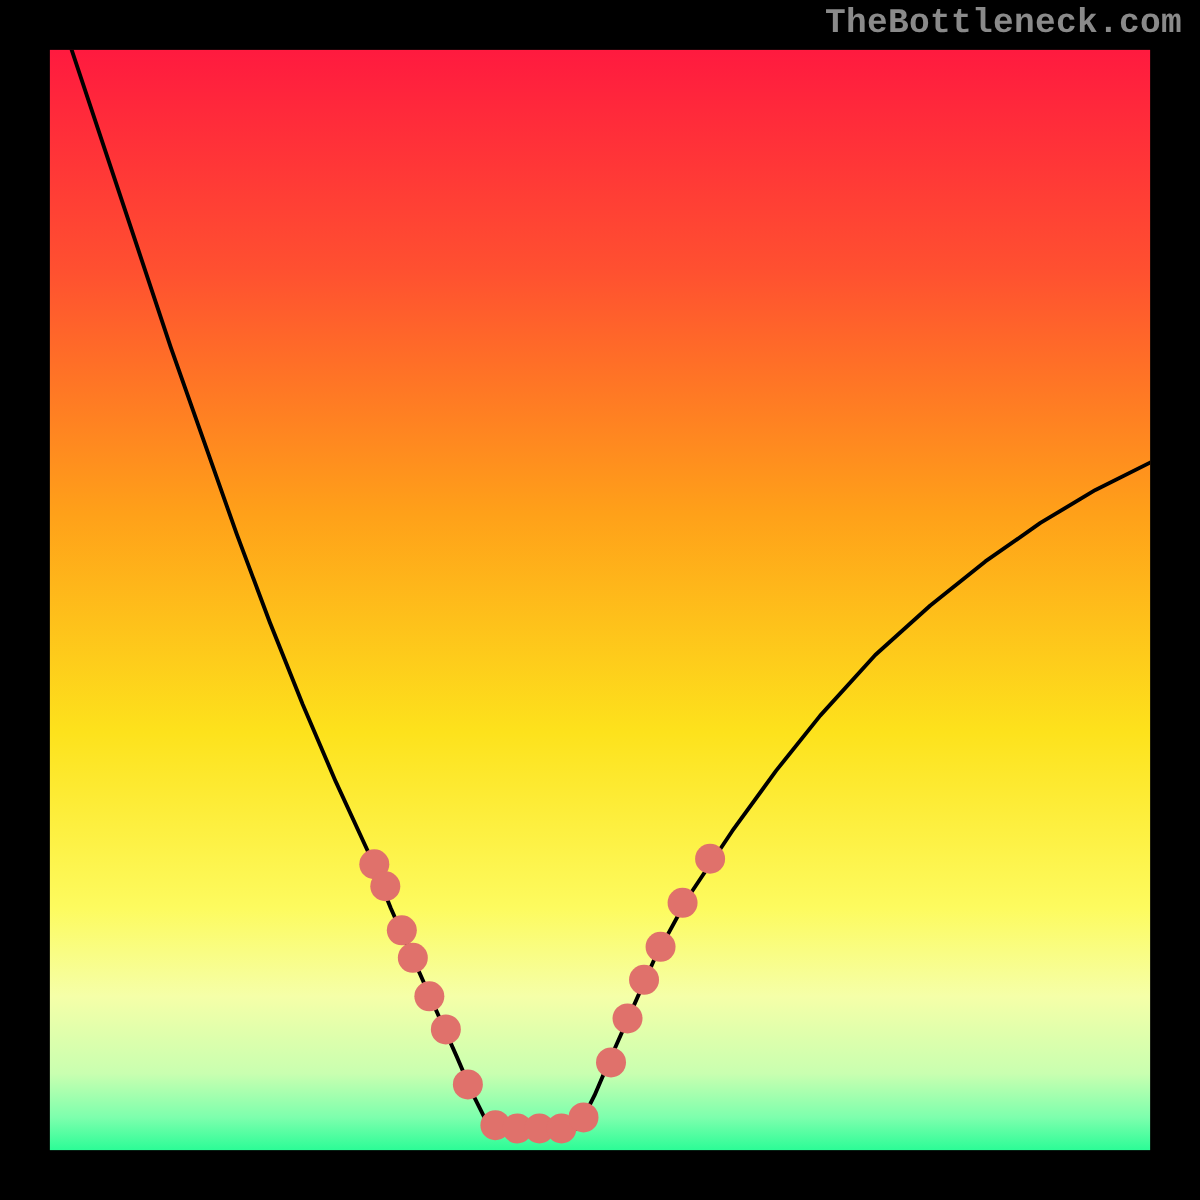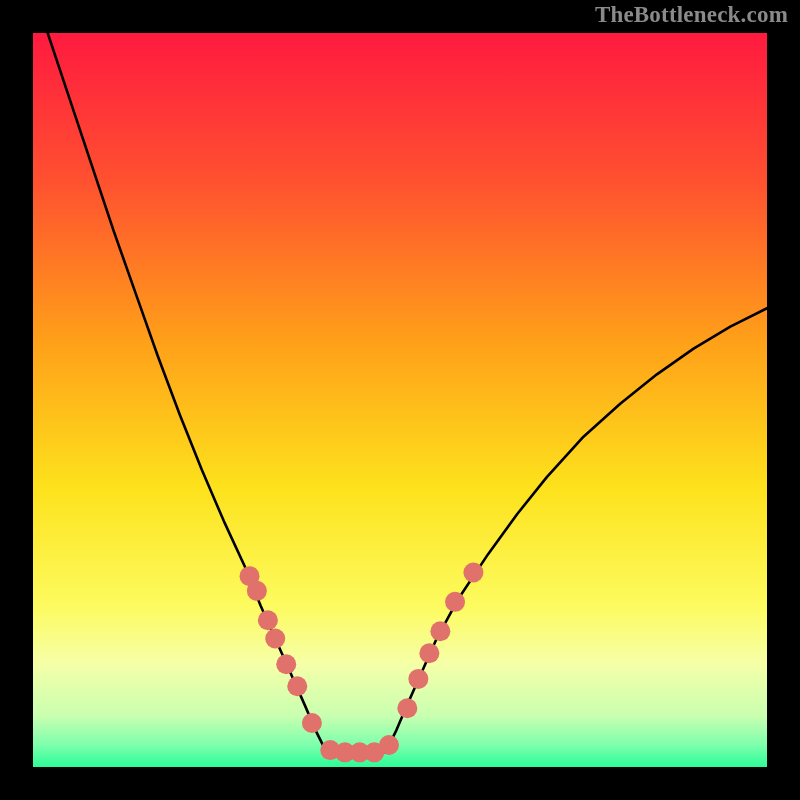--- a/index.html
+++ b/index.html
@@ -24,21 +24,21 @@
     top: 33px;
     left: 33px;
     width: 734px;
     height: 734px;
     overflow: hidden;
   }
   .watermark {
     position: absolute;
     top: 2px;
     right: 12px;
-    font-family: Liberation Serif, serif;
+    font-family: Liberation Mono, monospace;
     font-size: 23px;
     font-weight: 600;
     color: #8a8a8a;
     letter-spacing: 0.2px;
   }
   svg { display: block; }
 </style>
 </head>
 <body>
 

